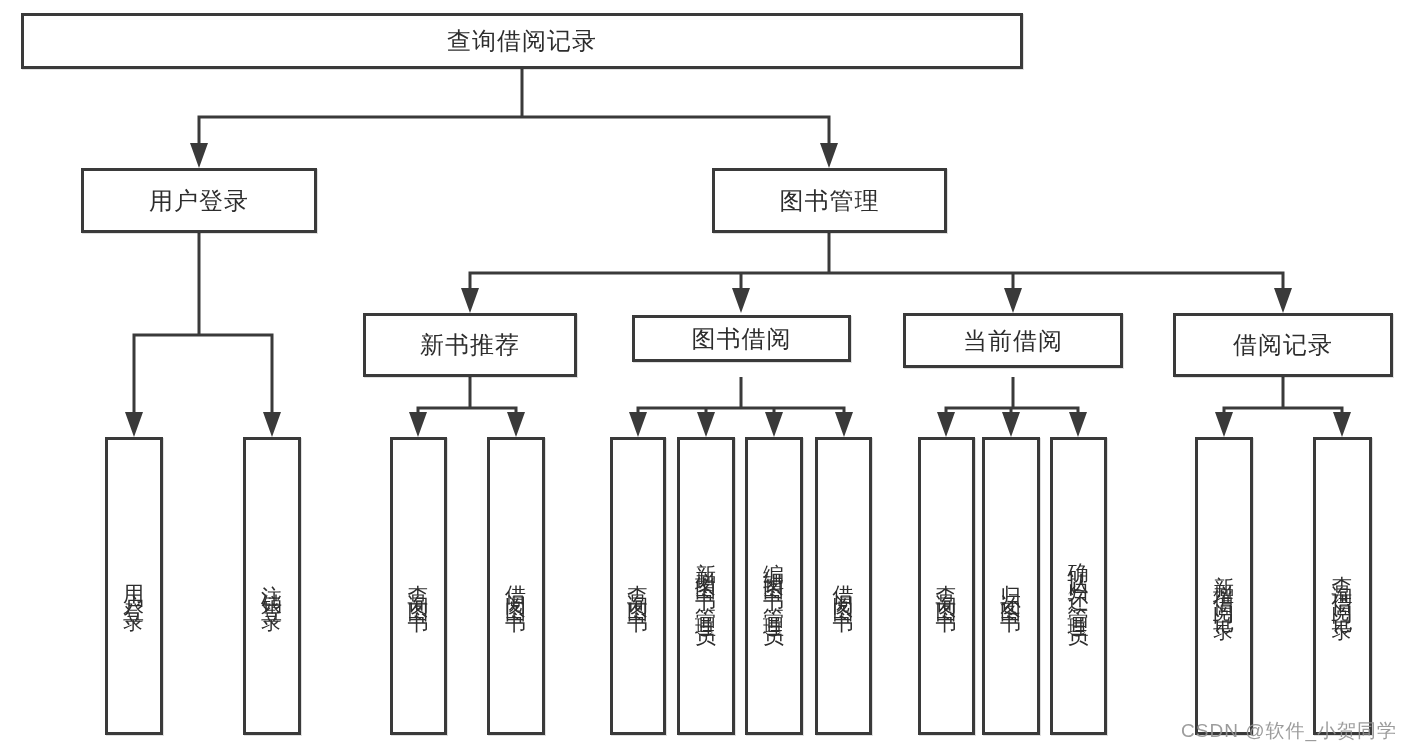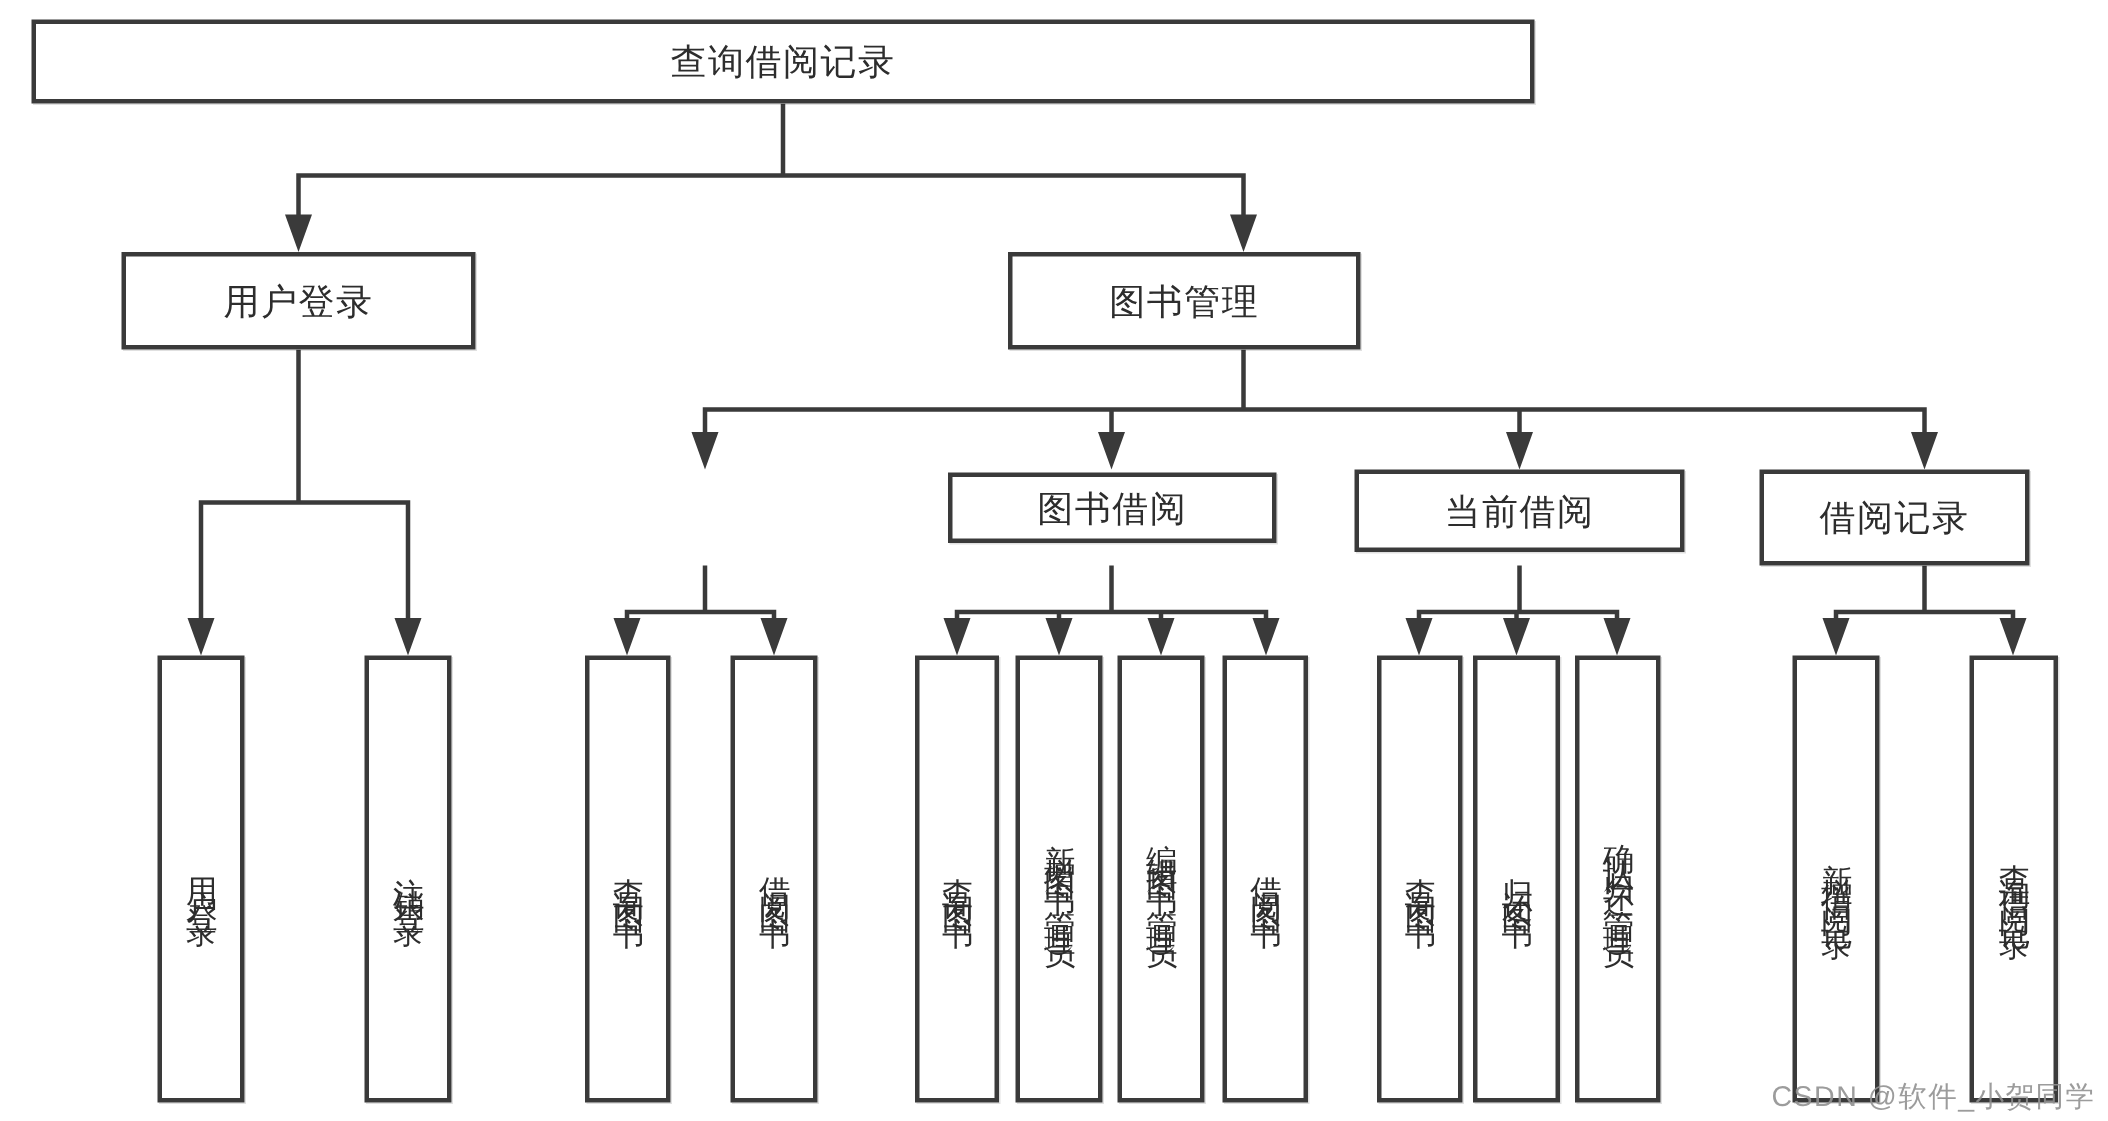--- a/index.html
+++ b/index.html
@@ -78,31 +78,34 @@
              M1215 412 L1233 412 L1224 437 Z  M1333 412 L1351 412 L1342 437 Z"></path>
   </svg>
 
   <div class="box" style="left:21px; top:13px; width:1002px; height:56px;">
     <span class="hlabel">查询借阅记录</span>
   </div>
 
   <div class="box" style="left:81px; top:168px; width:236px; height:65px;">
     <span class="hlabel">用户登录</span>
   </div>
-  <div class="box" style="left:672px; top:168px; width:235px; height:65px;">
+  <div class="box" style="left:712px; top:168px; width:235px; height:65px;">
     <span class="hlabel">图书管理</span>
   </div>
 
+  <div class="box" style="left:363px; top:313px; width:214px; height:64px;">
+    <span class="hlabel">新书推荐</span>
+  </div>
   <div class="box" style="left:632px; top:315px; width:219px; height:47px;justify-content:center;">
     <span class="hlabel">图书借阅</span>
   </div>
   <div class="box" style="left:903px; top:313px; width:220px; height:55px;">
     <span class="hlabel">当前借阅</span>
   </div>
-  <div class="box" style="left:1173px; top:313px; width:180px; height:64px;">
+  <div class="box" style="left:1173px; top:313px; width:220px; height:64px;">
     <span class="hlabel">借阅记录</span>
   </div>
 
   <div class="box" style="left:105px; top:437px; width:58px; height:298px;">
     <span class="vlabel">用户登录</span>
   </div>
   <div class="box" style="left:243px; top:437px; width:58px; height:298px;">
     <span class="vlabel">注销登录</span>
   </div>
   <div class="box" style="left:390px; top:437px; width:57px; height:298px;">

